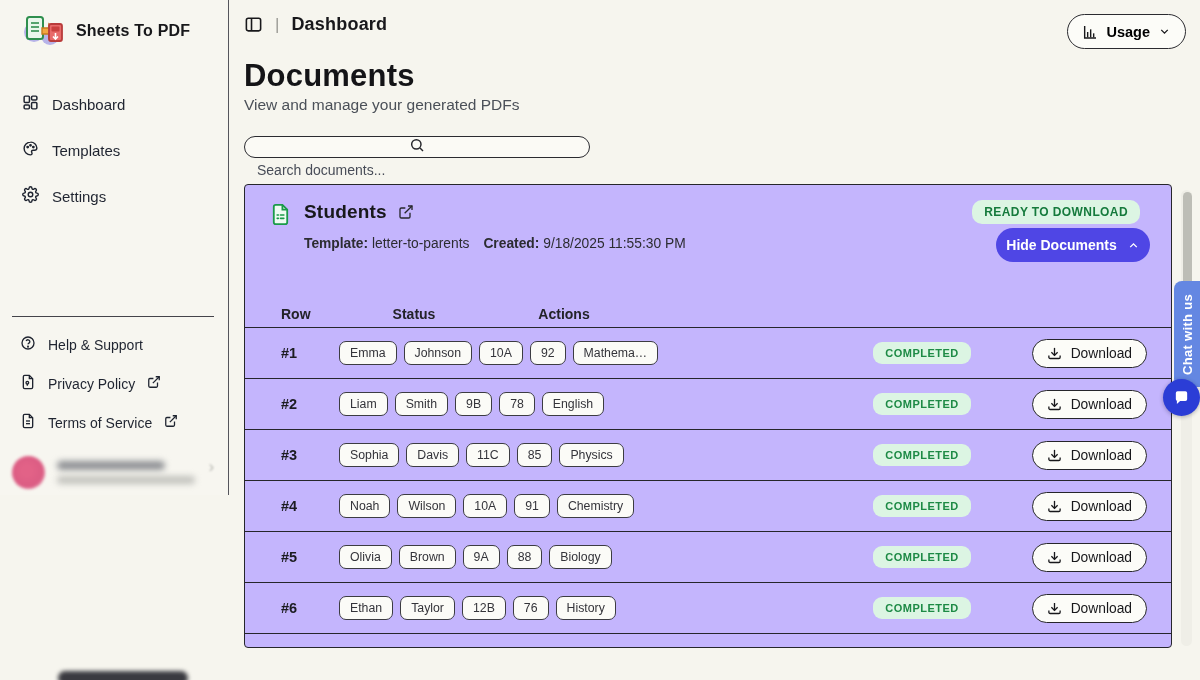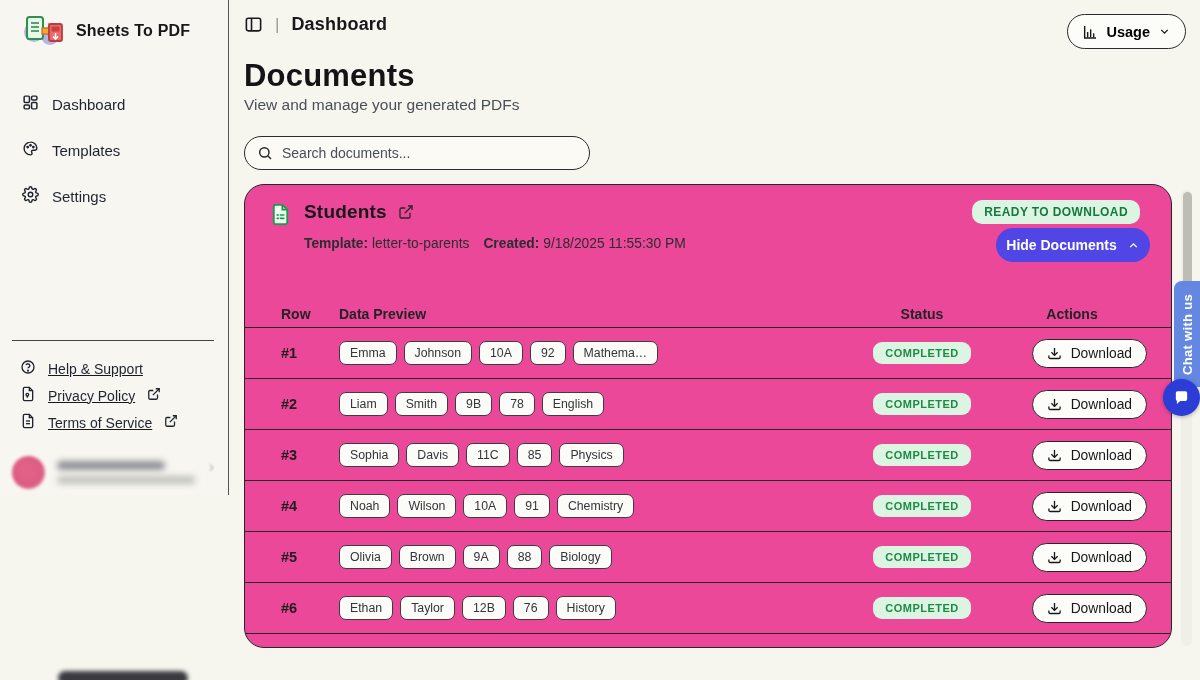--- a/index.html
+++ b/index.html
@@ -15,21 +15,21 @@
     display:flex; flex-direction:column;
   }
   .logo-row { display:flex; align-items:center; gap:12px; padding:12px 16px 10px 20px; }
   .logo-mark { width:44px; height:38px; position:relative; flex:0 0 auto; }
   .app-title { font-size:16px; font-weight:700; letter-spacing:.2px; }
   .nav { margin-top:28px; display:flex; flex-direction:column; gap:14px; padding:0 16px; }
   .nav-item { display:flex; align-items:center; gap:13px; padding:6px 6px; font-size:15px; color:#1f2430; cursor:pointer; border-radius:8px; }
   .nav-item svg { flex:0 0 auto; }
   .sidebar-spacer { flex:1; }
   .sidebar-divider { height:1px; background:#44444a; margin:0 14px 14px 12px; }
-  .foot { display:flex; flex-direction:column; padding:0 16px 10px 16px;text-decoration:underline; }
+  .foot { display:flex; flex-direction:column; gap:12px; padding:0 16px 10px 16px; }
   .foot-item { display:flex; align-items:center; gap:12px; font-size:14px; color:#1f2430; cursor:pointer; padding:4px 4px; }
   .profile { display:flex; align-items:center; gap:12px; padding:10px 14px 6px 12px; position:relative; }
   .avatar { width:33px; height:33px; border-radius:50%;
     background:radial-gradient(circle at 45% 45%, #e26287 20%, #db5c83 60%, #eba9bd 100%);
     filter:blur(1.5px); }
   .blur-lines { display:flex; flex-direction:column; gap:6px; }
   .blur-line1 { width:108px; height:9px; border-radius:5px; background:#8d8f93; filter:blur(3px); }
   .blur-line2 { width:138px; height:8px; border-radius:5px; background:#c2c2bd; filter:blur(3px); }
   .profile-chevron { position:absolute; right:14px; top:12px; color:#b6b6b1; font-size:16px; filter:blur(1px); }
   .toast-cut { position:absolute; left:58px; top:671px; width:130px; height:14px;
@@ -40,29 +40,29 @@
   .crumb-divider { color:#9a9a94; font-size:17px; font-weight:300; }
   .crumb { font-size:18px; font-weight:700; letter-spacing:.2px; }
   .topbar-right { position:absolute; right:14px; top:14px; display:flex; gap:8px; }
   .usage-btn { display:flex; align-items:center; gap:8px; height:35px; padding:0 14px;
     border:1px solid #2b2b30; border-radius:18px; background:#fcfcf8; font-size:14.5px; font-weight:600; cursor:pointer; }
   .upgrade-btn { display:flex; align-items:center; gap:8px; height:35px; padding:0 16px;
     border:none; border-radius:18px; color:#fff; font-size:14px; font-weight:600; cursor:pointer;
     background:linear-gradient(90deg,#8a1ef5,#7d22ee); box-shadow:0 1px 2px rgba(90,20,180,.35); }
   .page-title { position:absolute; left:14px; top:58px; font-size:31px; font-weight:800; letter-spacing:.2px; color:#141417; }
   .page-subtitle { position:absolute; left:14px; top:96px; font-size:15.5px; color:#4b5058; }
-  .searchbar { position:absolute; left:14px; top:136px; width:346px; height:34px;
+  .searchbar { position:absolute; left:14px; top:136px; width:346px; height:22px;
     border:1.5px solid #2b2b30; border-radius:17px; background:#fbfaf5;
-    display:flex; align-items:center; gap:9px; padding:0 12px; }
+    display:flex; align-items:center; gap:9px; padding:0 12px;flex-direction:column; }
   .searchbar input { border:none; outline:none; background:transparent; font-size:14px; color:#18181b; width:100%;
     font-family:"Liberation Sans","DejaVu Sans",sans-serif; }
   .searchbar input::placeholder { color:#3f4450; opacity:.95; }
   
   .card { position:absolute; left:14px; top:184px; width:928px; height:464px;
-    background:#ec4899; border:1.5px solid #26262b; border-radius:20px; overflow:hidden; }
+    background:#c4b5fd; border:1.5px solid #26262b; border-radius:4px; overflow:hidden; }
   .card-head { position:relative; height:116px; }
   .sheet-icon { position:absolute; left:24px; top:18px; }
   .doc-title-row { position:absolute; left:59px; top:16px; display:flex; align-items:center; gap:11px; }
   .doc-title { font-size:19px; font-weight:700; letter-spacing:.2px; }
   .doc-meta { position:absolute; left:59px; top:51px; font-size:13.8px; color:#2c2c31; display:flex; gap:14px; }
   .doc-meta b { font-weight:600; }
   .ready-badge { position:absolute; right:31px; top:15px; background:#dcf5e3; color:#157a3c;
     font-size:12px; font-weight:700; letter-spacing:.4px; padding:5px 12px; border-radius:10px; }
   .hide-btn { position:absolute; right:21px; top:43px; width:154px; height:34px; border:none;
     background:#4f46e5; color:#fff; font-size:14px; font-weight:600; border-radius:17px;
@@ -301,21 +301,20 @@
         <span style="display:flex;">
           <svg width="13" height="13" viewBox="0 0 24 24" fill="none" stroke="#ffffff" stroke-width="2.6">
             <path d="M6 15l6-6 6 6"></path>
           </svg>
         </span>
       </button>
     </div>
 
     <div class="thead">
       <span class="col-row">Row</span>
-      <span class="col-preview">Data Preview</span>
       <span class="col-status">Status</span>
       <span class="col-actions">Actions</span>
     </div>
 
     <div id="table-body">
   <div class="trow">
     <span class="row-num">#1</span>
     <span class="chips">
             <span class="chip">Emma</span>
             <span class="chip">Johnson</span>

